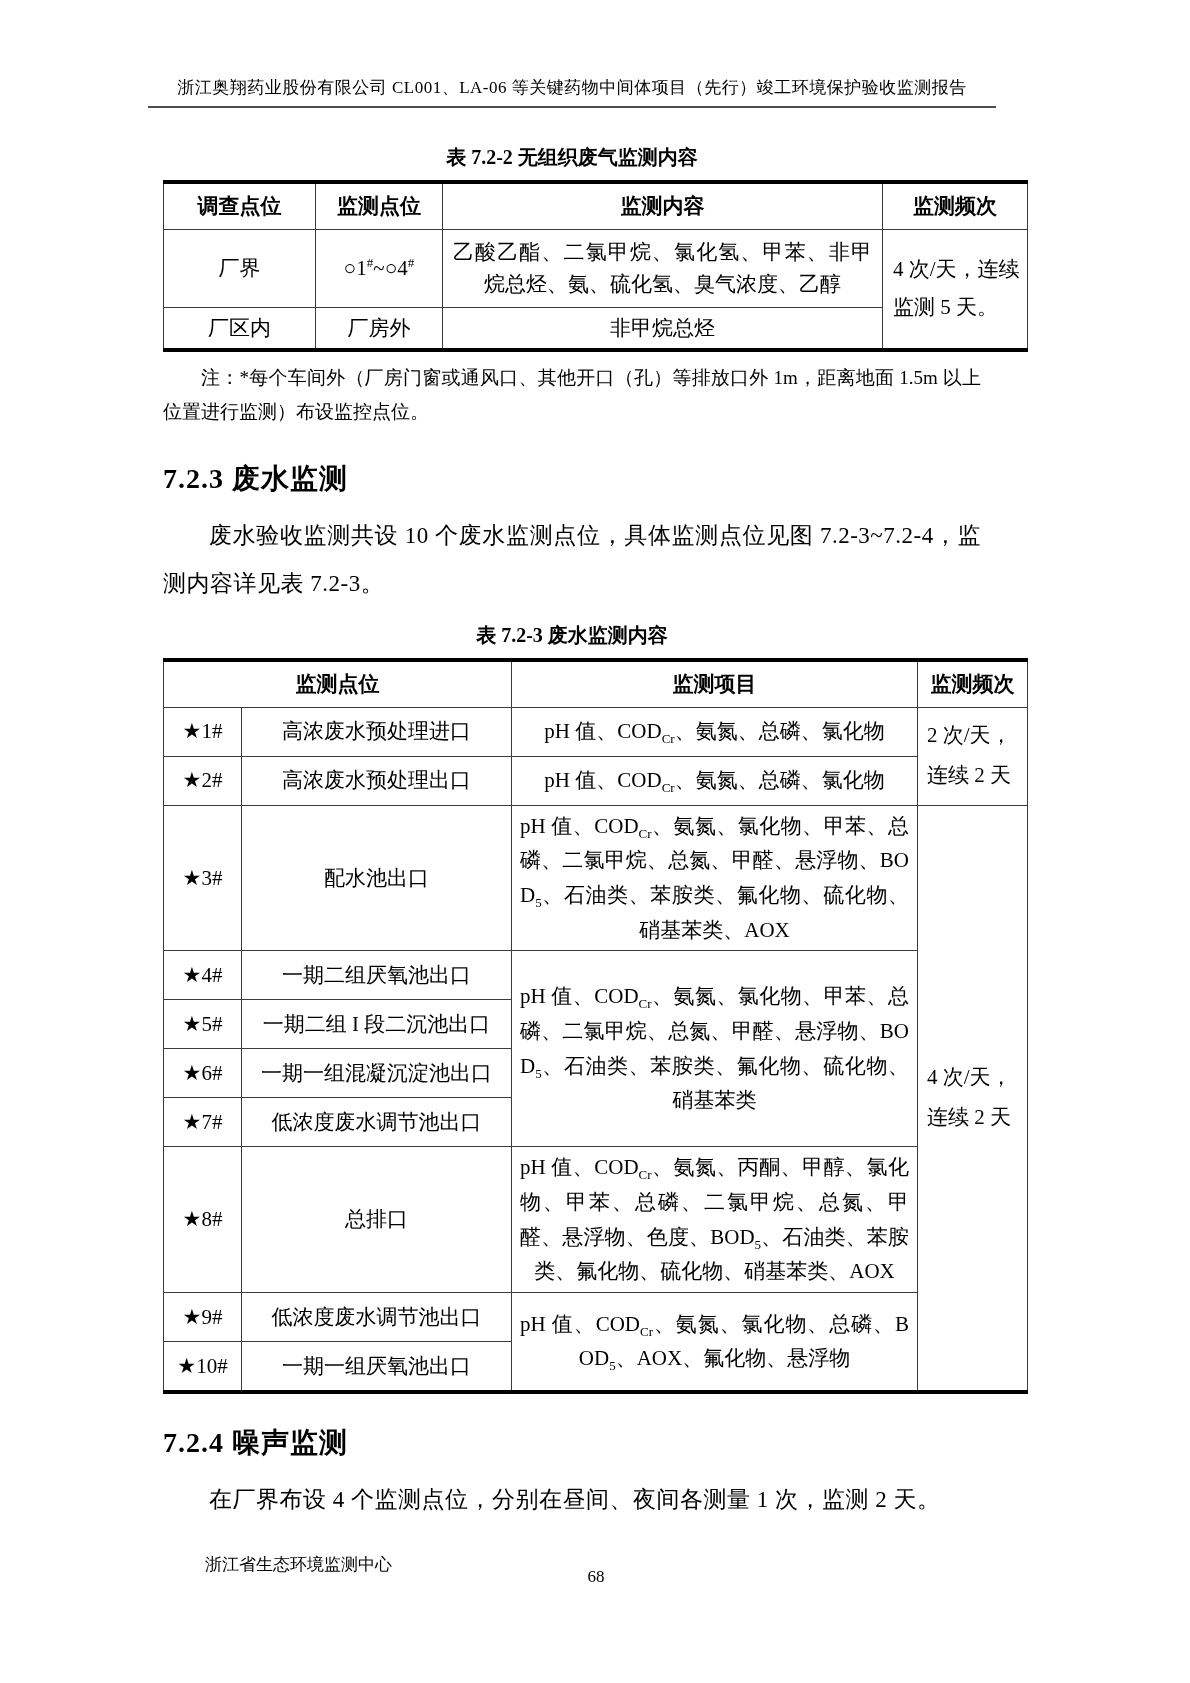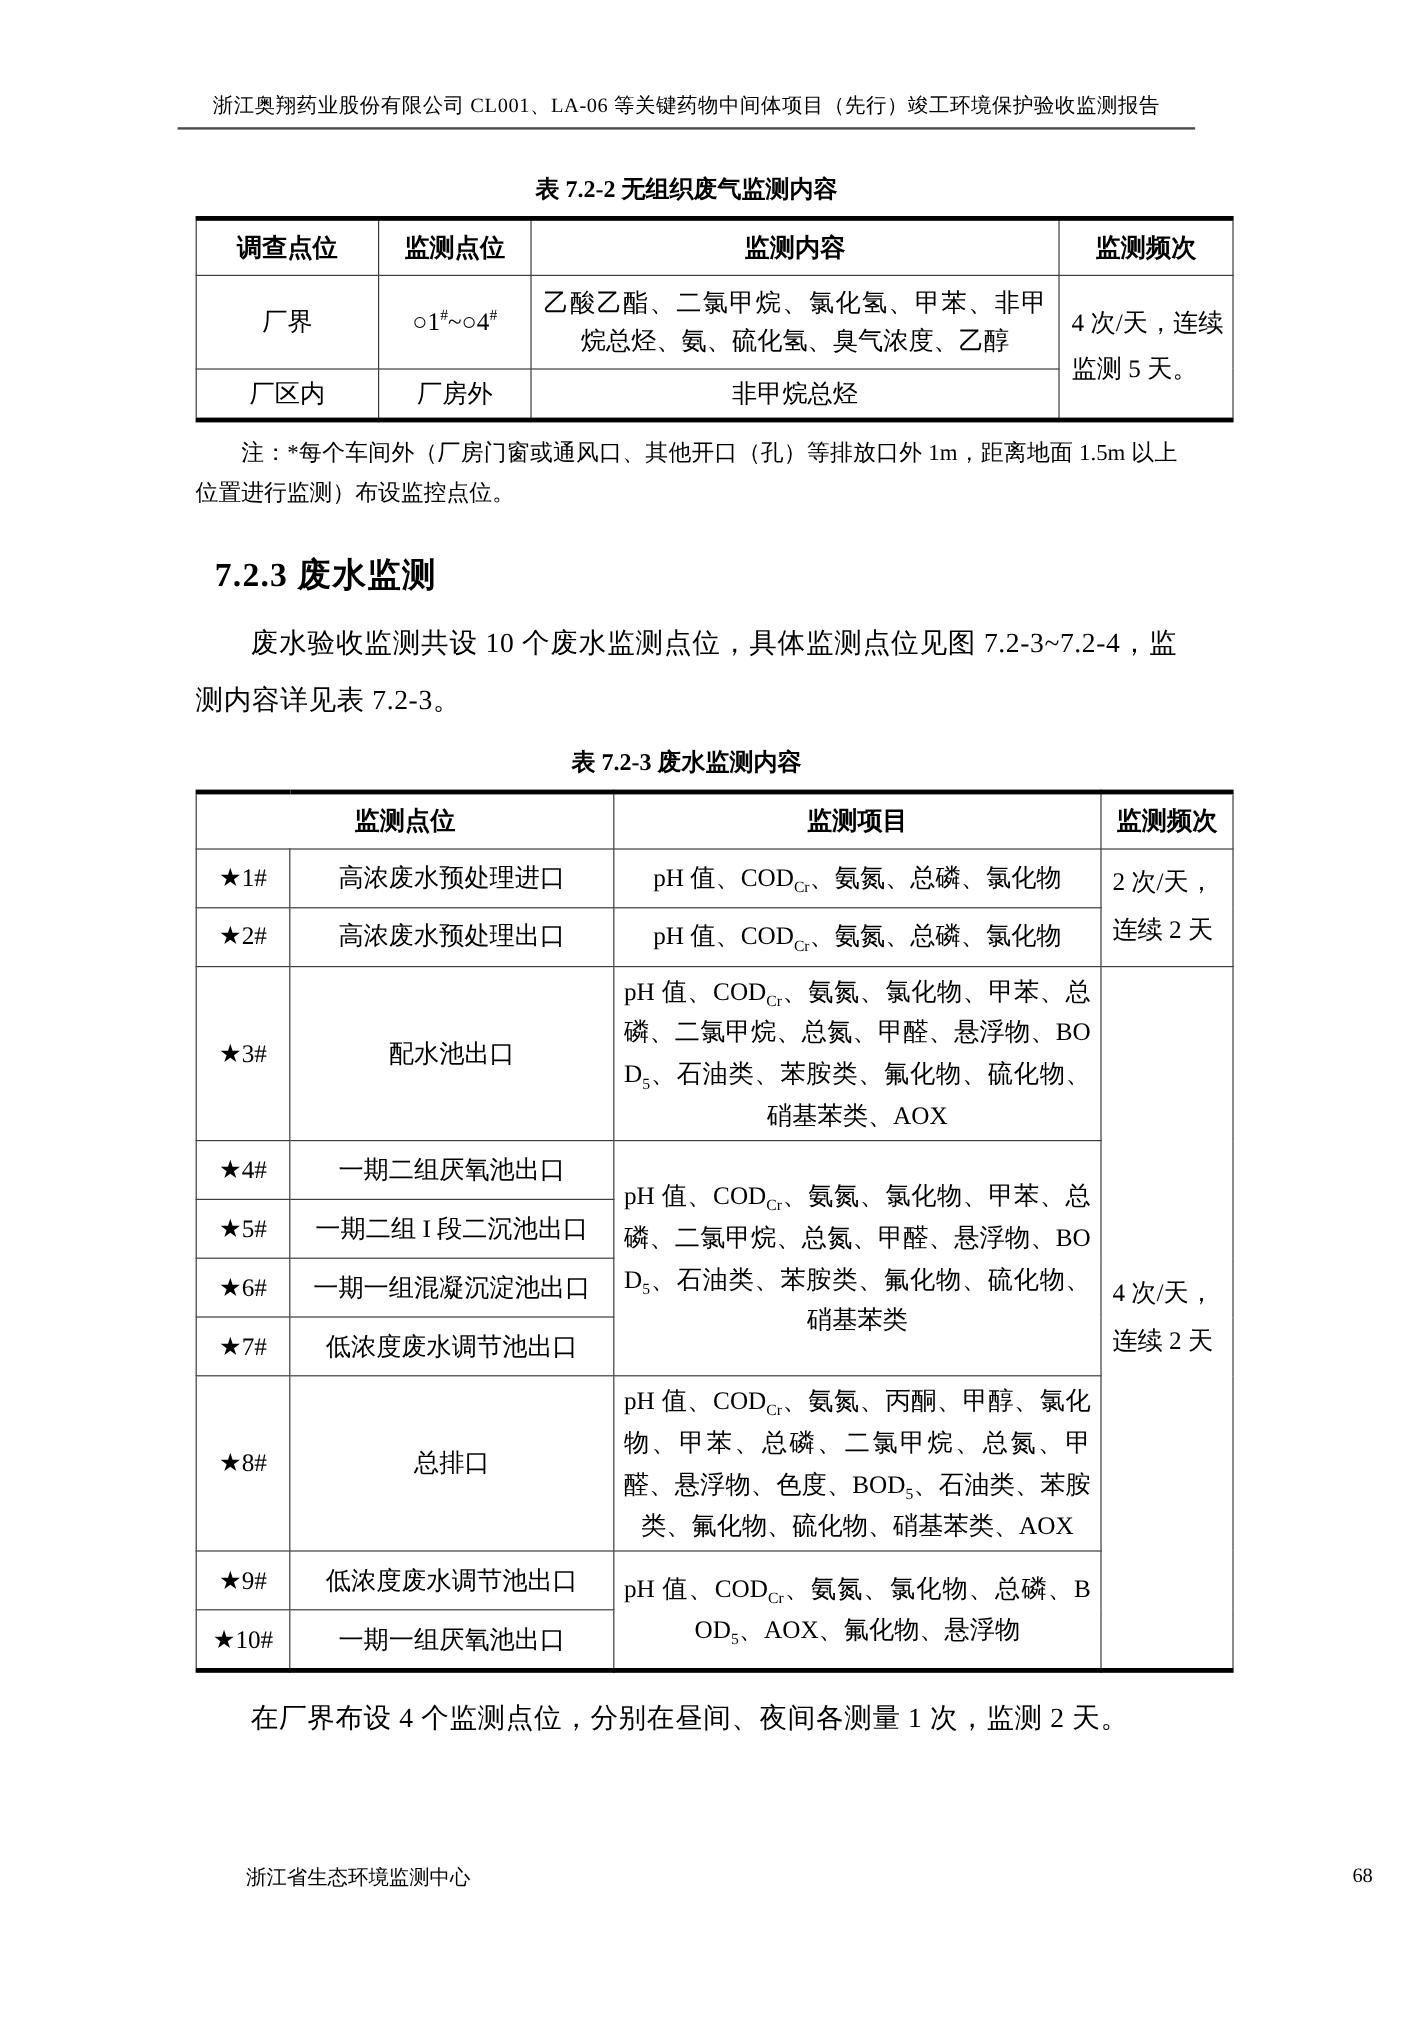--- a/index.html
+++ b/index.html
@@ -56,38 +56,38 @@
   .note{
     margin-top:9px;
     font-size:19px;
     line-height:1.8;
     text-indent:2em;
     text-align:justify;
   }
   h2.sec{
     font-size:28px;
     font-weight:bold;
-    margin:30px 0 12px 16px;
+    margin:30px 0 12px 0;
     letter-spacing:1px;
   }
   p.body-para{
     font-size:23px;
     line-height:2.1;
     text-indent:2em;
     text-align:justify;
     margin:14px 0 10px 0;
     letter-spacing:.5px;
   }
   .doc-footer{
     position:absolute;
     top:1553px;left:0;right:0;
     font-size:17px;
   }
   .footer-org{position:absolute;left:205px;top:0;}
-  .footer-page{position:absolute;left:0;right:0;text-align:right;top:0;padding-left:48px;}
+  .footer-page{position:absolute;left:0;right:0;text-align:center;top:14px;padding-left:48px;}
 </style>
 </head>
 <body>
 
 <div class="page">
 
   <div class="doc-header">浙江奥翔药业股份有限公司 CL001、LA-06 等关键药物中间体项目（先行）竣工环境保护验收监测报告</div>
 
   <div class="content">
 
@@ -186,20 +186,21 @@
         <td>低浓度废水调节池出口</td>
         <td class="items-cell" rowspan="2">pH 值、COD<sub>Cr</sub>、氨氮、氯化物、总磷、BOD<sub>5</sub>、AOX、氟化物、悬浮物</td>
       </tr>
       <tr class="row-s">
         <td class="id-cell">★10#</td>
         <td>一期一组厌氧池出口</td>
       </tr>
     </tbody>
       </table>
 
+    <h2 class="sec">7.2.4 噪声监测</h2>
 
     <p class="body-para">在厂界布设 4 个监测点位，分别在昼间、夜间各测量 1 次，监测 2 天。</p>
 
   </div>
 
   <div class="doc-footer">
     <span class="footer-org">浙江省生态环境监测中心</span>
     <span class="footer-page">68</span>
   </div>
 

